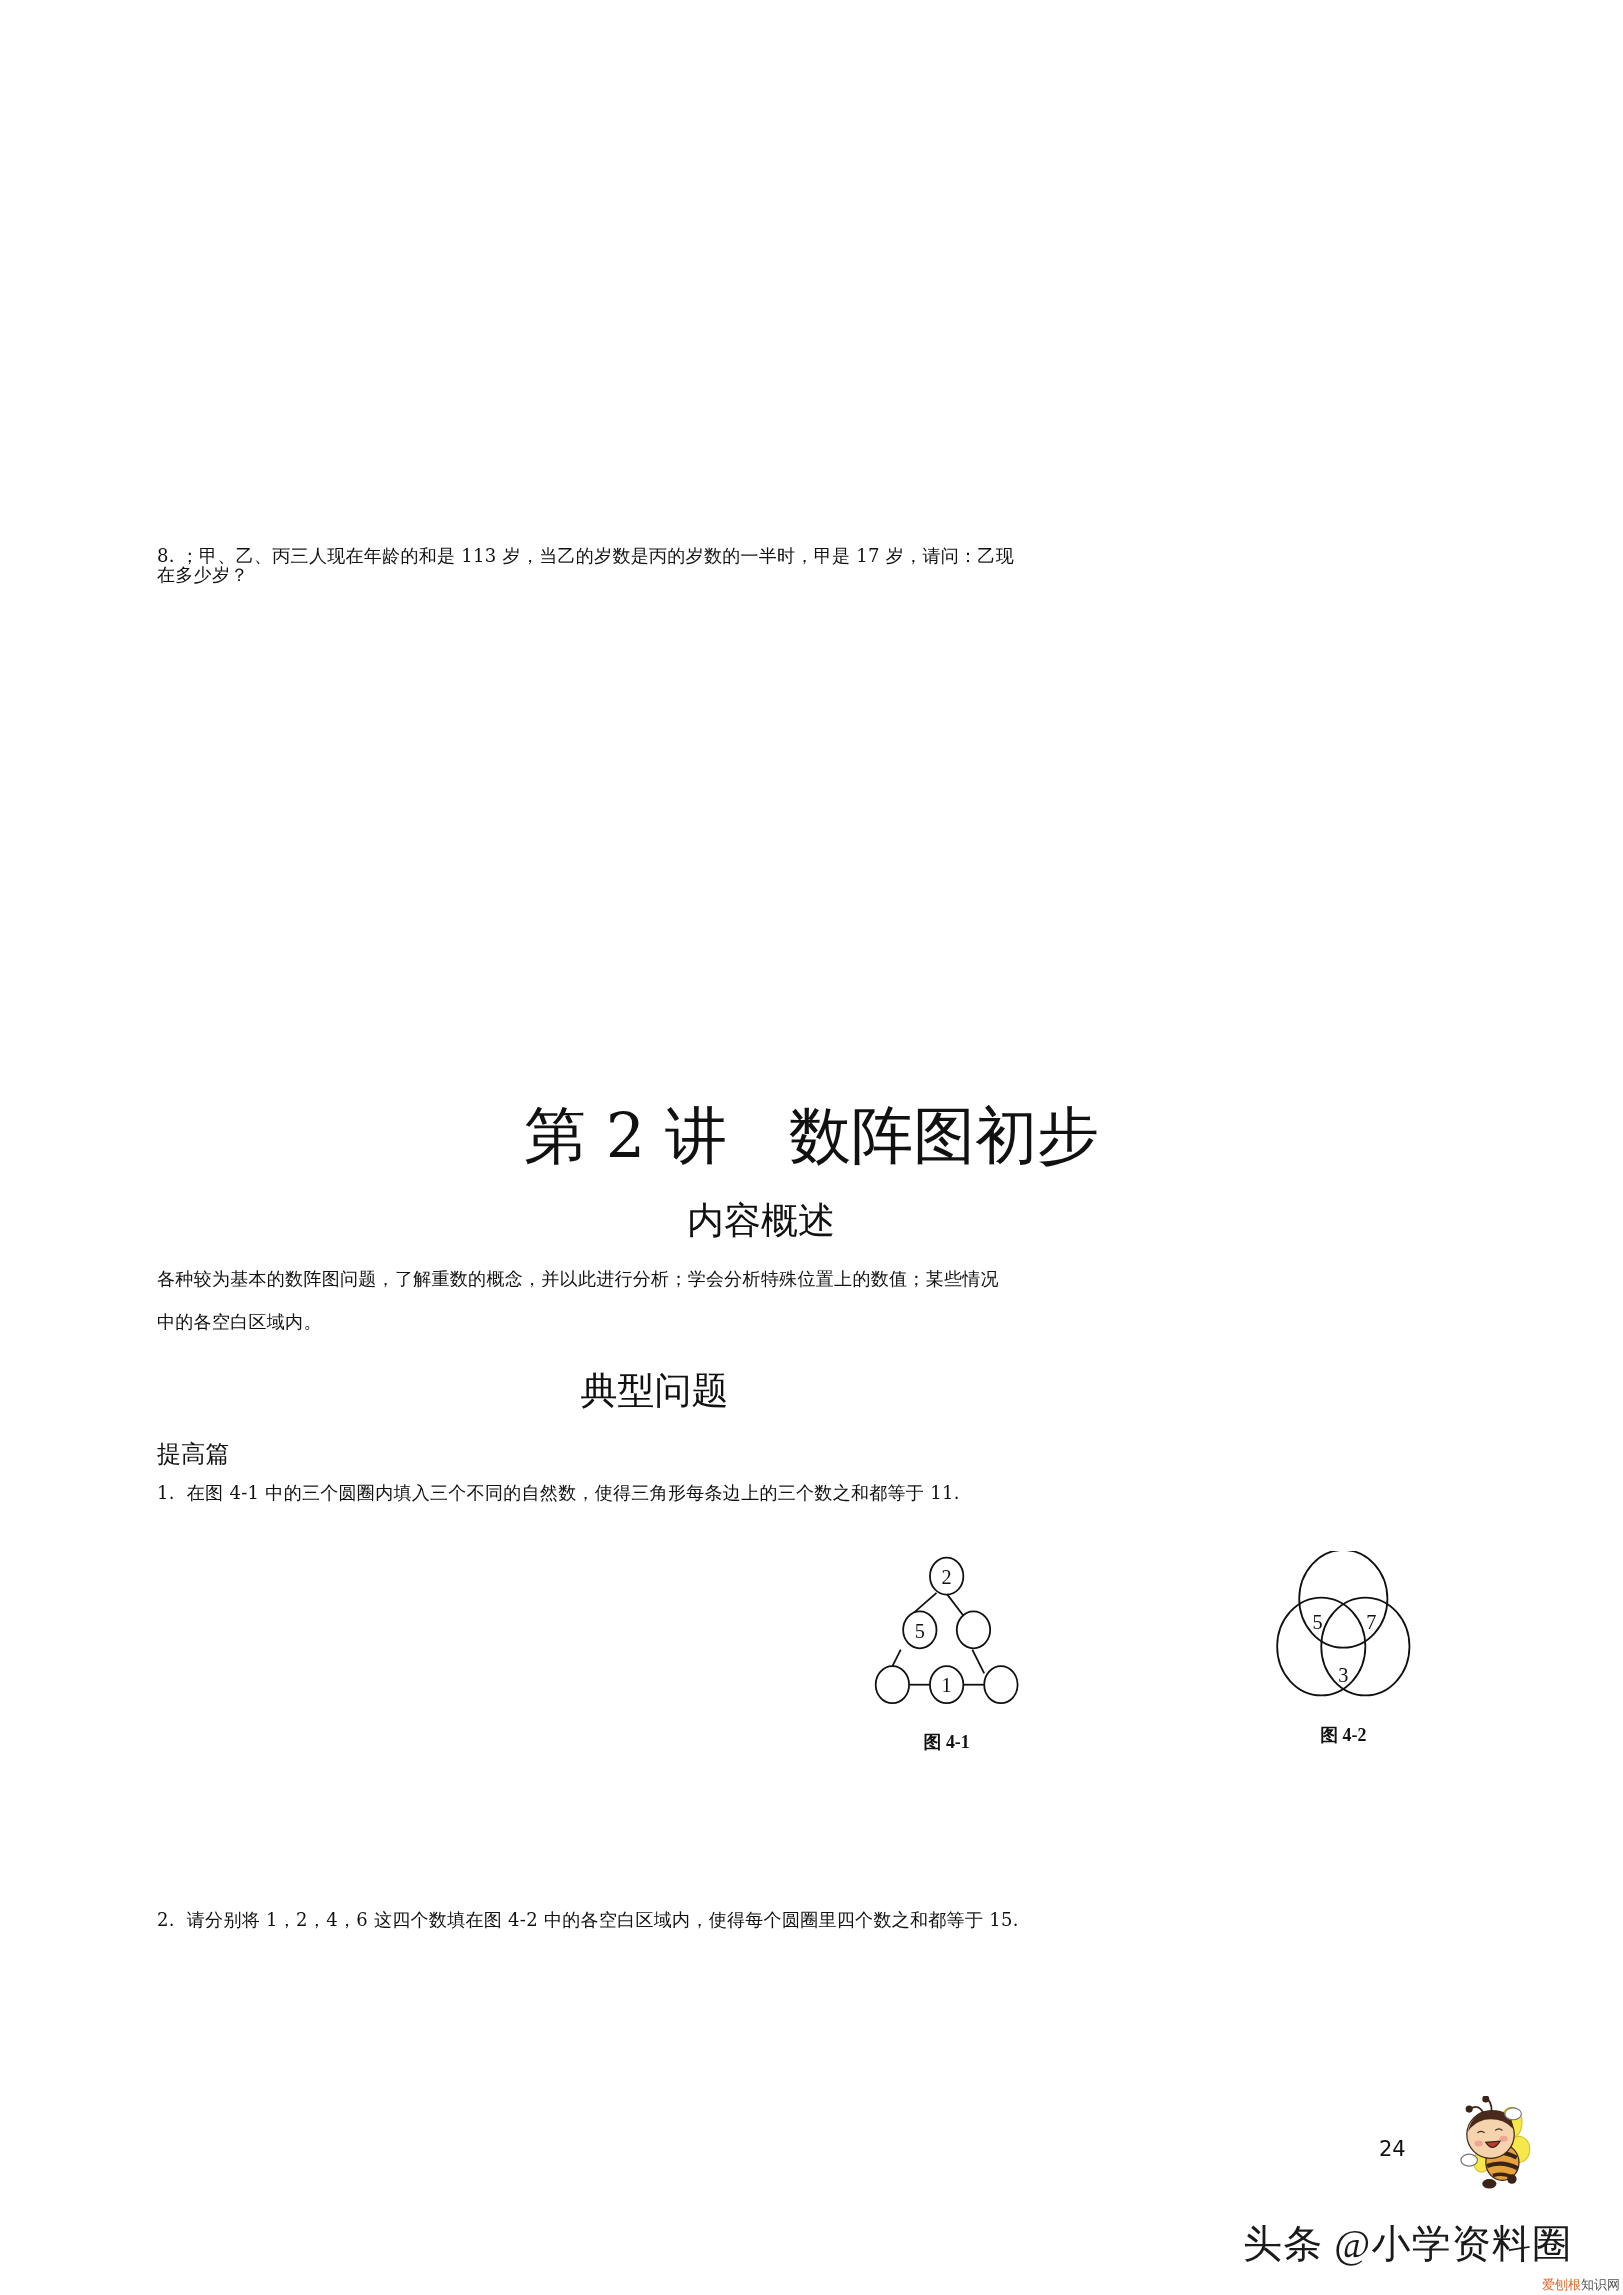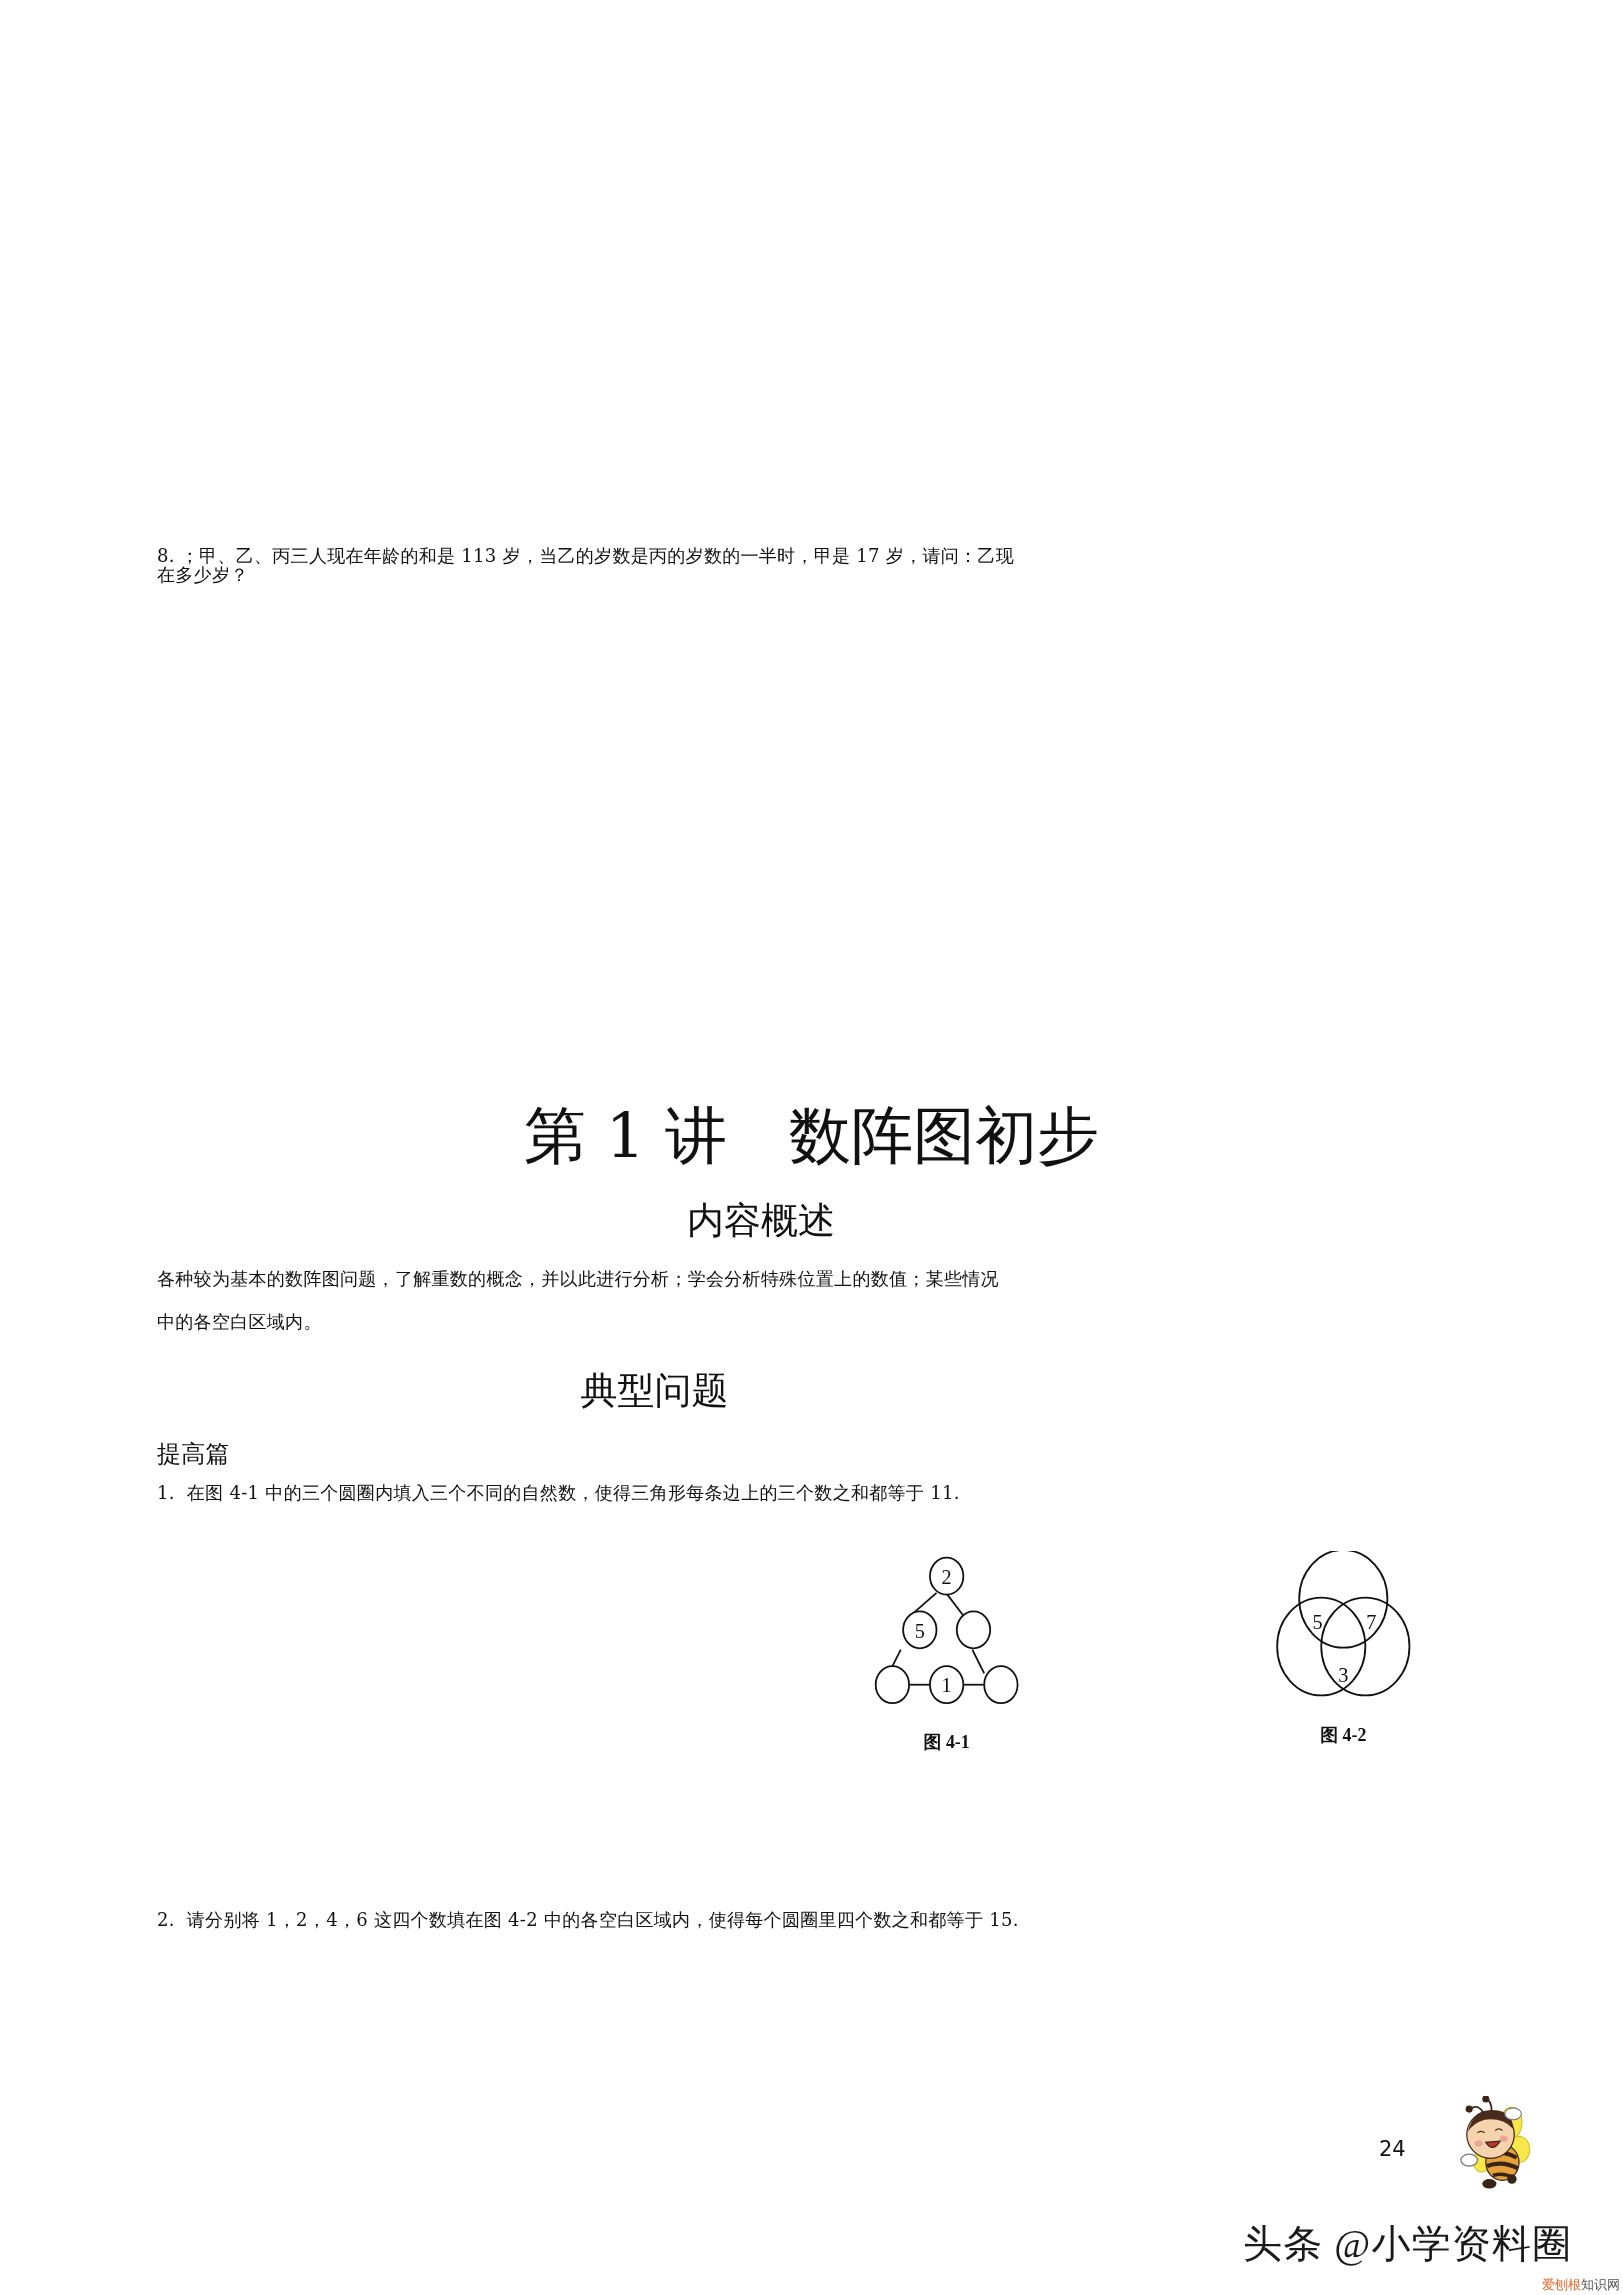--- a/index.html
+++ b/index.html
@@ -16,21 +16,21 @@
   .watermark-sub .orange { color: #e0672a; }
   .watermark-sub .gray { color: #555; }
   svg text { font-family: "Liberation Serif", serif; }
 </style>
 </head>
 <body>
 
 <div class="abs body-text" style="left:157px; top:547px;">8. ；甲、乙、丙三人现在年龄的和是 113 岁，当乙的岁数是丙的岁数的一半时，甲是 17 岁，请问：乙现</div>
 <div class="abs body-text" style="left:157px; top:566px;">在多少岁？</div>
 
-<div class="abs title" style="left:0; width:1623px; text-align:center; top:1105px; white-space:pre;">第 1 讲　数阵图初步</div>
+<div class="abs title" style="left:0; width:1623px; text-align:center; top:1105px; white-space:pre;">第 2 讲　数阵图初步</div>
 
 <div class="abs subtitle" style="left:0; width:1522px; text-align:center; top:1202px;">内容概述</div>
 
 <div class="abs body-text" style="left:157px; top:1270px;">各种较为基本的数阵图问题，了解重数的概念，并以此进行分析；学会分析特殊位置上的数值；某些情况</div>
 <div class="abs body-text" style="left:157px; top:1313px;">中的各空白区域内。</div>
 
 <div class="abs subtitle" style="left:0; width:1309px; text-align:center; top:1372px;">典型问题</div>
 
 <div class="abs body-text section-label" style="left:157px; top:1442px;">提高篇</div>
 

